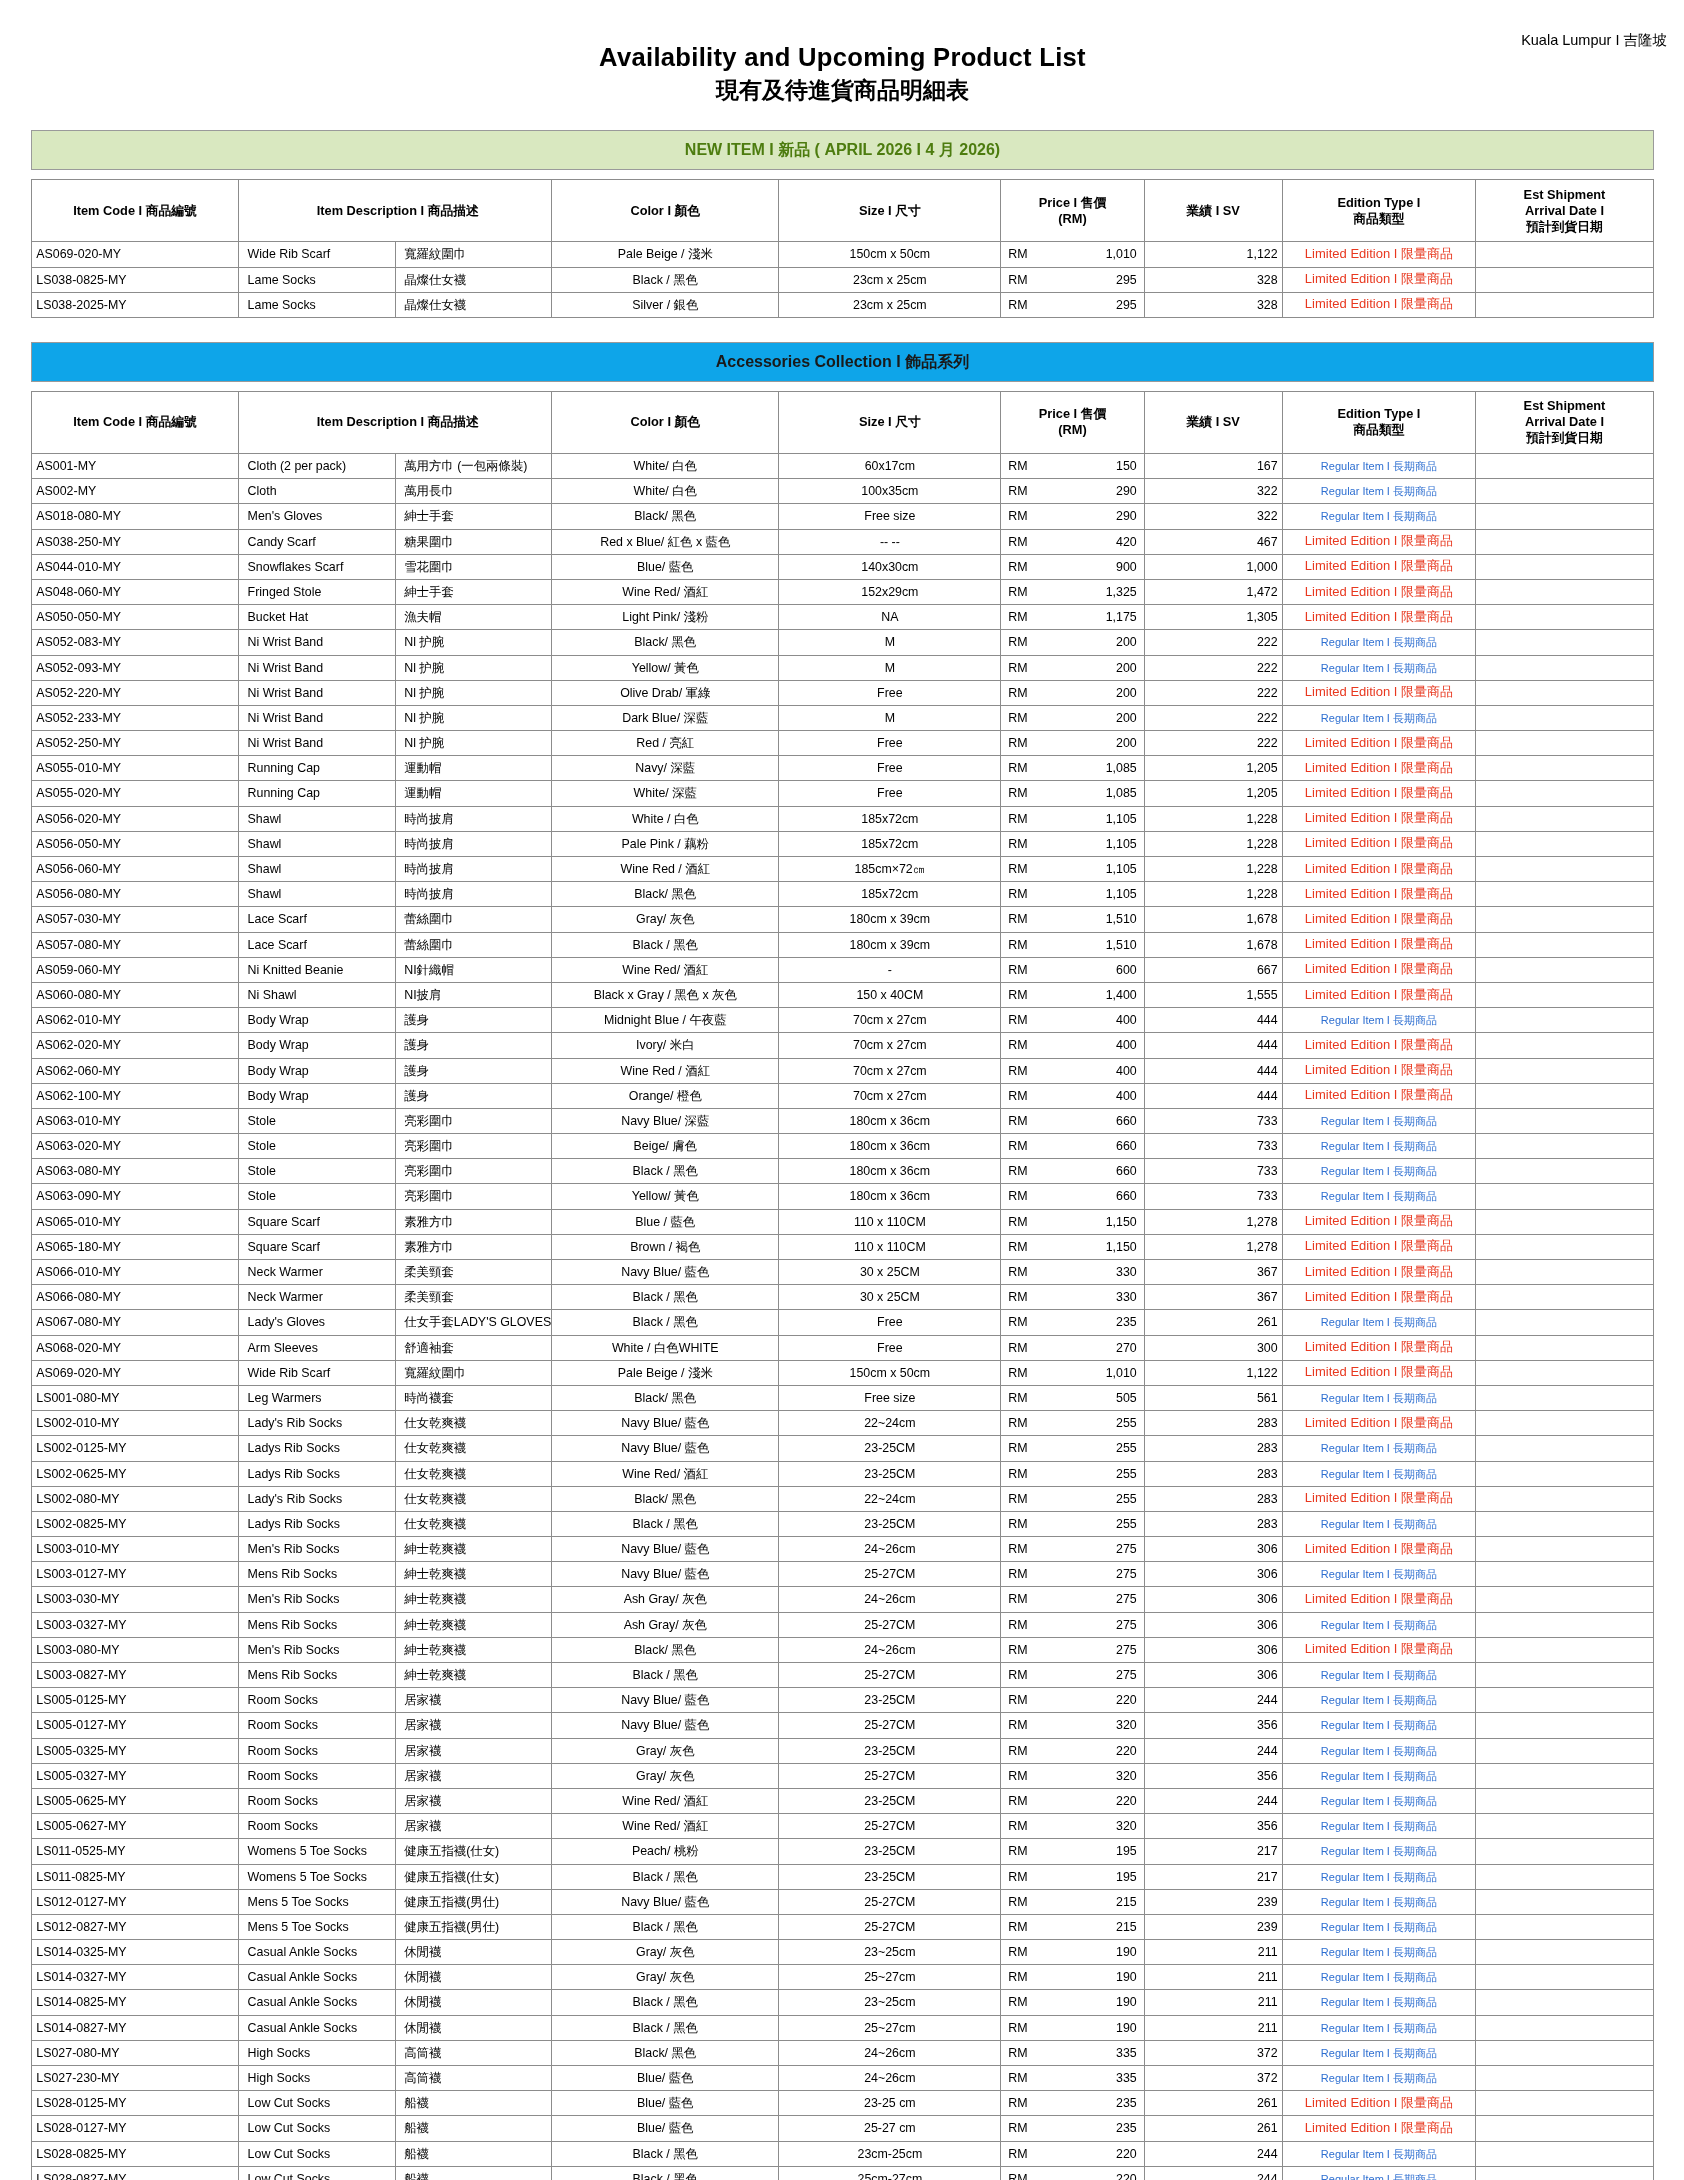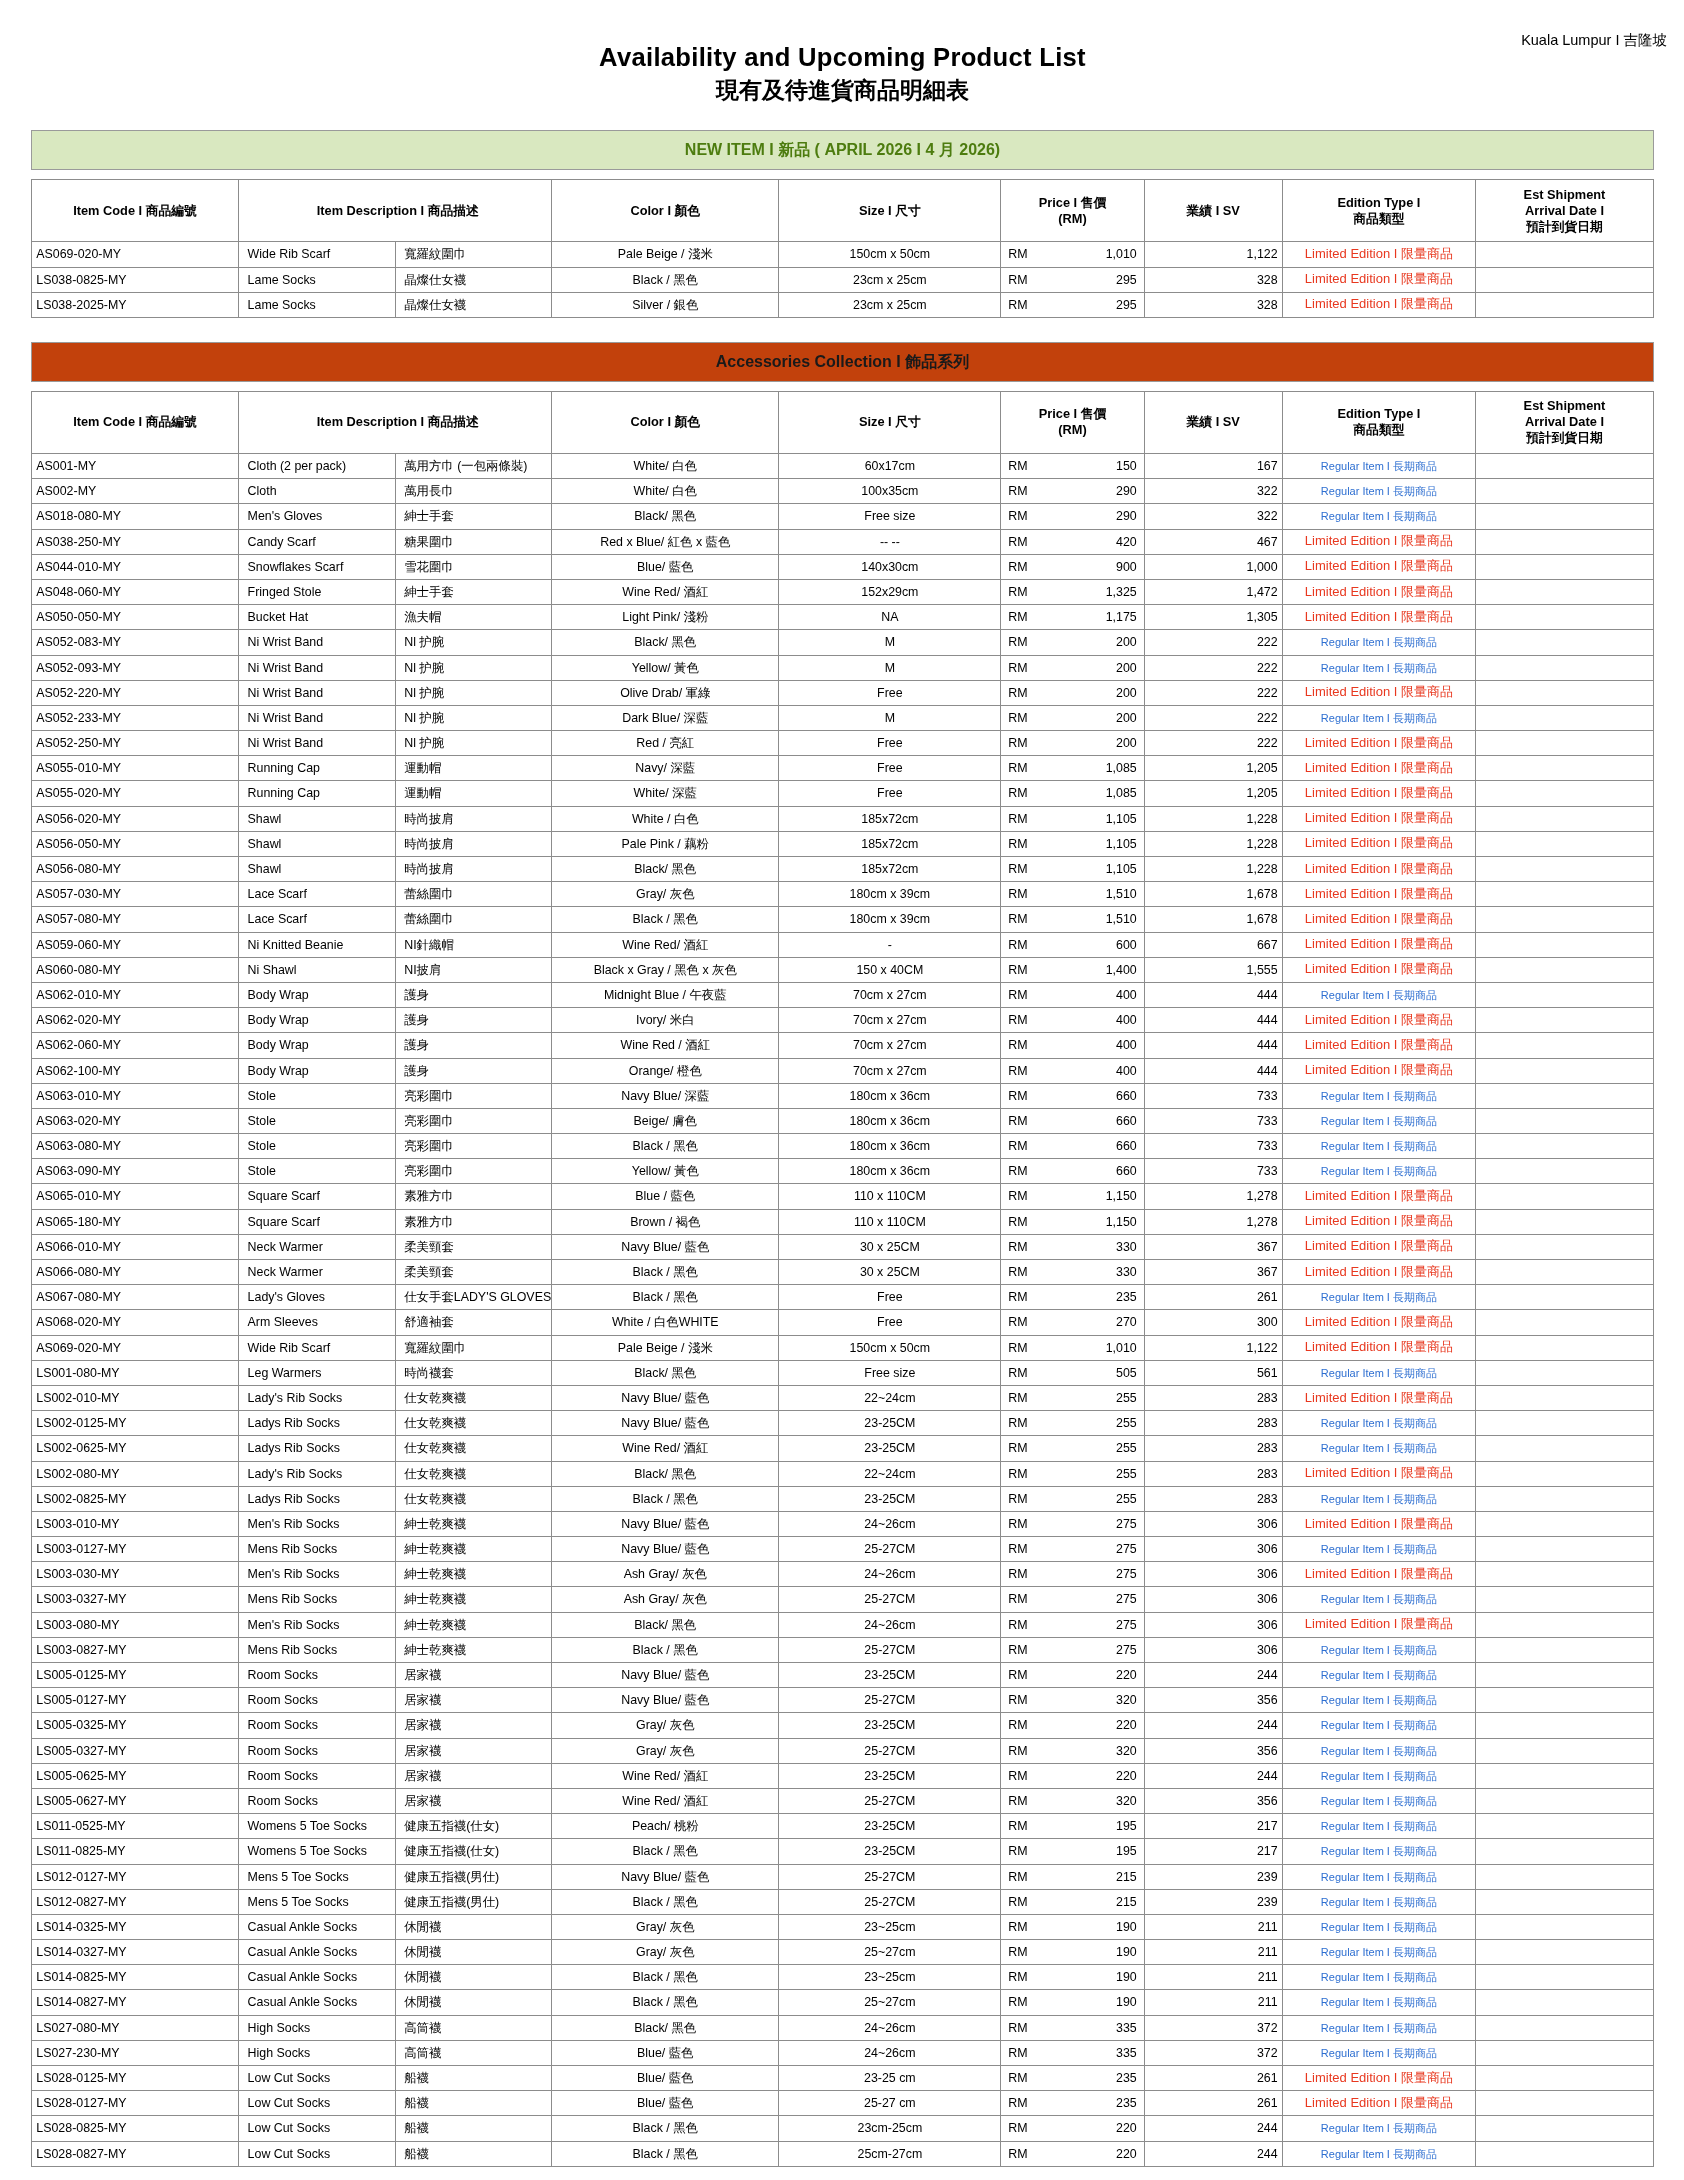--- a/index.html
+++ b/index.html
@@ -47,21 +47,21 @@
     font-weight: bold;
     font-size: 16px;
     padding: 8.5px 0;
     border: 0.9px solid #9a9a9a;
   }
   .banner-new {
     background: #d9e8c0;
     color: #4d7c0f;
   }
   .banner-acc {
-    background: #c2410c;
+    background: #0ea5e9;
     color: #1a1a1a;
   }
   table.grid {
     border-collapse: collapse;
     width: 100%;
     table-layout: fixed;
     margin-top: 8.5px;
   }
   table.grid th, table.grid td {
     border: 0.9px solid #8c8c8c;
@@ -428,20 +428,34 @@
           <td class="c-size">185x72cm</td>
           <td class="c-price price-cell">
             <span class="cur">RM</span>
             <span class="amt">1,105</span>
           </td>
           <td class="c-sv">1,228</td>
           <td class="c-edition"><span class="ed-limited">Limited Edition I 限量商品</span></td>
           <td class="c-eta"></td>
         </tr>
         <tr>
+          <td class="c-code">AS056-060-MY</td>
+          <td class="c-desc2">Shawl</td>
+          <td class="c-desc2">時尚披肩</td>
+          <td class="c-color">Wine Red / 酒紅</td>
+          <td class="c-size">185cm×72㎝</td>
+          <td class="c-price price-cell">
+            <span class="cur">RM</span>
+            <span class="amt">1,105</span>
+          </td>
+          <td class="c-sv">1,228</td>
+          <td class="c-edition"><span class="ed-limited">Limited Edition I 限量商品</span></td>
+          <td class="c-eta"></td>
+        </tr>
+        <tr>
           <td class="c-code">AS056-080-MY</td>
           <td class="c-desc2">Shawl</td>
           <td class="c-desc2">時尚披肩</td>
           <td class="c-color">Black/ 黑色</td>
           <td class="c-size">185x72cm</td>
           <td class="c-price price-cell">
             <span class="cur">RM</span>
             <span class="amt">1,105</span>
           </td>
           <td class="c-sv">1,228</td>

